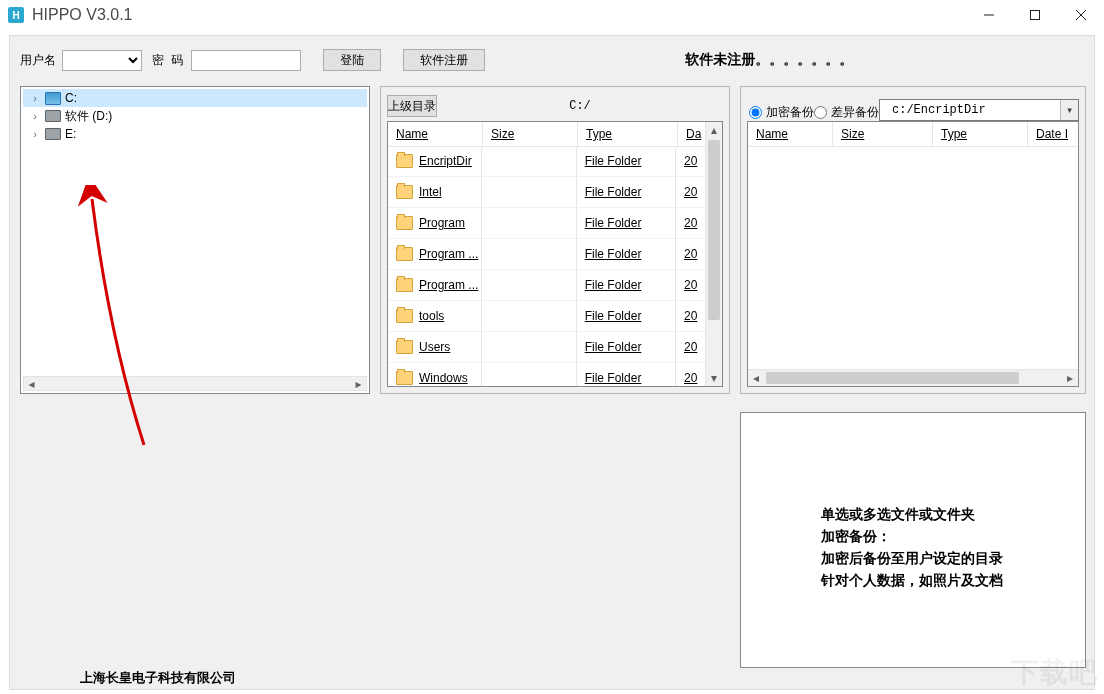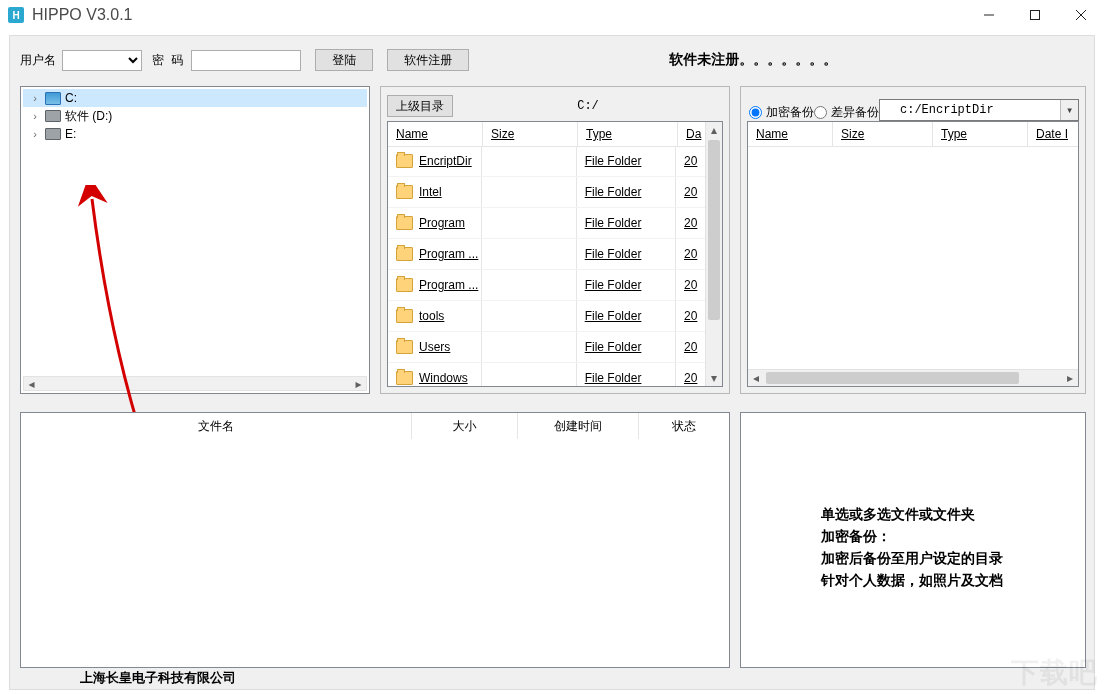--- a/index.html
+++ b/index.html
@@ -69,21 +69,21 @@
     border: 1px solid #adadad; background: #fff;
     font-size: 12px; padding: 0 4px;
   }
   .btn {
     height: 22px;
     background: #e1e1e1;
     border: 1px solid #adadad;
     padding: 0 16px;
     font-size: 12px;
     font-family: inherit;
-    margin-left: 14px;
+    margin-left: 22px;
     cursor: default;
   }
   .status-unreg {
     margin-left: 200px;
     font-size: 14px;
     font-weight: bold;
   }
 
   
   .panel {
@@ -143,21 +143,21 @@
     position: absolute;
     left: 33px; top: 98px;
     width: 120px; height: 270px;
     pointer-events: none;
   }
 
   
   .mid-top {
     height: 30px; display: flex; align-items: center; padding: 4px 6px 0 6px;
   }
-  .mid-top .btn { margin-left: 0; padding: 0 8px; }
+  .mid-top .btn { margin-left: 0; padding: 0 0; }
   .mid-path {
     flex: 1; text-align: center; font-family: "Consolas","Courier New",monospace;
     font-size: 12px;
   }
   .listview {
     position: absolute; left: 6px; right: 6px; top: 34px; bottom: 6px;
     border: 1px solid #828790; background: #fff;
     box-sizing: border-box;
     overflow: hidden;
   }
@@ -218,21 +218,21 @@
     font-size: 12px;
   }
   .right-top label { display: flex; align-items: center; gap: 4px; }
   .right-top input[type=radio] { margin: 0; }
   .combo {
     flex: 1; height: 20px;
     border: 1px solid #7a7a7a; background: #fff;
     display: flex; align-items: center;
     font-family: "Consolas","Courier New",monospace;
     font-size: 12px;
-    padding-left: 20px;
+    padding-left: 12px;
     position: relative;
   }
   .combo .dd {
     position: absolute; right: 0; top: 0; bottom: 0; width: 17px;
     display: flex; align-items: center; justify-content: center;
     background: #efefef; border-left: 1px solid #bdbdbd;
     color: #444;
   }
   .listview2 {
     position: absolute; left: 6px; right: 6px; top: 34px; bottom: 6px;
@@ -484,28 +484,20 @@
       <div class="hscroll2">
         <span class="arrow">◂</span>
         <div class="track">
             <div class="thumb"></div>
           </div>
         <span class="arrow">▸</span>
       </div>
     </div>
   </div>
 
-  <div class="panel panel-lowleft">
-    <div class="queue-header">
-      <div class="qcol qFile">文件名</div>
-      <div class="qcol qSize">大小</div>
-      <div class="qcol qCtime">创建时间</div>
-      <div class="qcol qStatus">状态</div>
-    </div>
-  </div>
 
   <div class="panel panel-lowright">
     <div class="info-text">
       <div>单选或多选文件或文件夹</div>
       <div>加密备份：</div>
       <div>加密后备份至用户设定的目录</div>
       <div>针对个人数据，如照片及文档</div>
     </div>
   </div>
 

